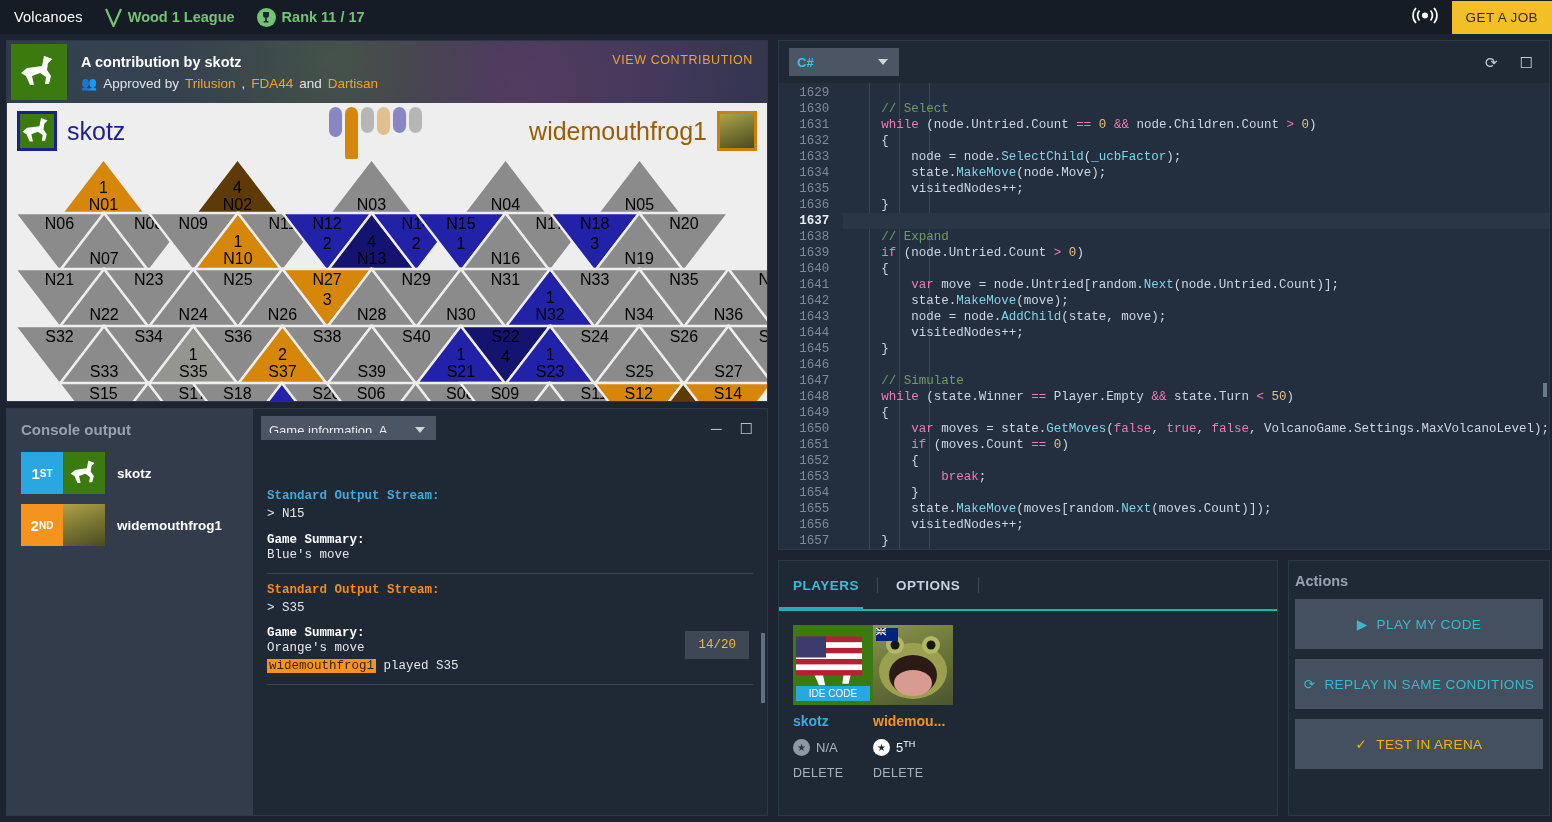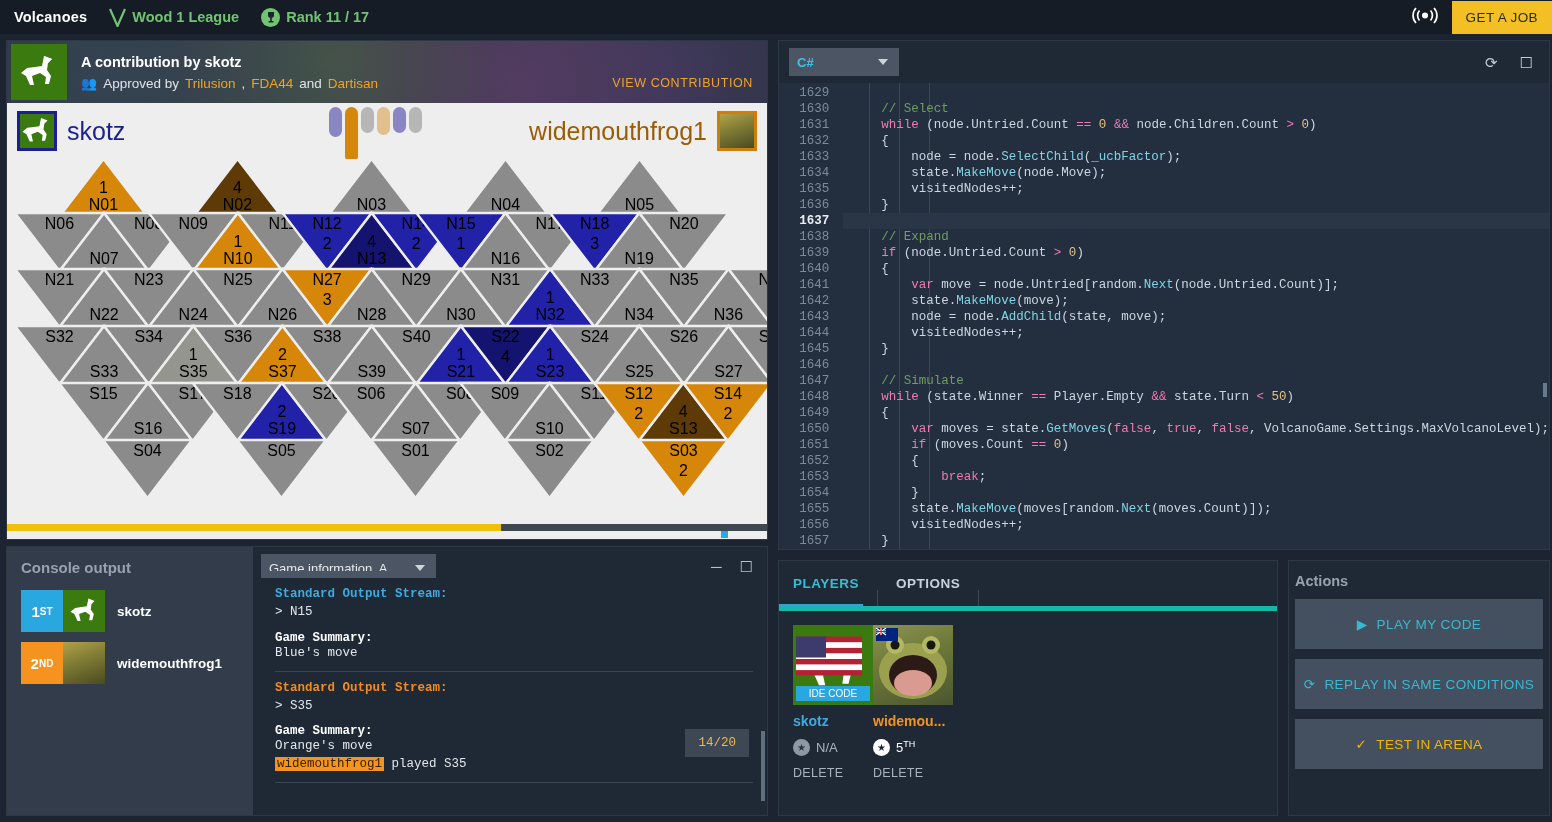--- a/index.html
+++ b/index.html
@@ -11,21 +11,21 @@
   }
 
   
   #topbar {
     height: 34px; width: 1552px;
     background: #151c26;
     display: flex; align-items: center;
     padding: 0 0 0 14px;
     position: relative;
   }
-  .tb-title { color: #fff; font-weight: bold; font-size: 14.5px; letter-spacing: .2px; }
+  .tb-title { color: #fff; font-weight: normal; font-size: 14.5px; letter-spacing: .2px; }
   .tb-group { display: flex; align-items: center; margin-left: 22px; gap: 6px; }
   .tb-green { color: #72c472; font-weight: bold; font-size: 14.5px; }
   .league-chevron { width: 17px; height: 19px; display:block; }
   .rank-badge {
     width: 19px; height: 19px; border-radius: 50%;
     background: #72c472; display: flex; align-items: center; justify-content: center;
   }
   .rank-badge svg { width: 10px; height: 12px; }
   #topbar-right { margin-left: auto; display: flex; align-items: center; gap: 14px; padding-right: 0; }
   .broadcast-icon { color: #fff; font-size: 16px; letter-spacing:-1px; }
@@ -35,21 +35,21 @@
     padding: 9px 14px; border: none; cursor: pointer;
   }
 
   
   #main { display: flex; width: 1552px; height: 788px; padding: 6px; gap: 10px; }
   #left-col { width: 762px; display: flex; flex-direction: column; gap: 6px; }
   #right-col { width: 772px; display: flex; flex-direction: column; gap: 10px; }
 
   
   #viewer {
-    height: 500px; background: #eeeeee; position: relative;
+    height: 362px; background: #eeeeee; position: relative;
     border: 1px solid #2d3845; overflow: hidden;
   }
   #contrib-banner {
     height: 62px; background: #2a3038; position: relative; overflow: hidden;
     display: flex; align-items: center;
   }
   #contrib-bg {
     position: absolute; inset: 0;
     background:
       radial-gradient(circle at 12% 60%, rgba(60,80,100,.55), transparent 40%),
@@ -62,21 +62,21 @@
   #contrib-logo {
     position: relative; width: 56px; height: 56px; margin: 3px 0 3px 4px;
     background: #3b7a0f; display:flex; align-items:center; justify-content:center; flex:0 0 auto;
   }
   #contrib-logo svg { width: 42px; height: 36px; }
   #contrib-text { position: relative; margin-left: 14px; }
   #contrib-line1 { color: #fff; font-weight: bold; font-size: 14.5px; }
   #contrib-line2 { color: #dfe3e8; font-size: 13.5px; margin-top: 6px; display: flex; align-items: center; gap: 6px; }
   .approver { color: #f0a423; }
   #view-contrib {
-    position: absolute; right: 14px; top: 35px;
+    position: absolute; right: 14px; top: 12px;
     color: #f0a423; font-size: 12.5px; letter-spacing: .6px; cursor: pointer;
   }
   .people-icon { font-size: 13px; color: #cfd4da; }
 
   #player-bar { height: 56px; position: relative; display:flex; align-items:center; background:#eeeeee; }
   .pb-avatar { width: 40px; height: 40px; flex:0 0 auto; }
   .pb-avatar.blue { border: 3px solid #1b1f8f; background: #3b7a0f; margin-left: 10px; }
   .pb-avatar.orange { border: 3px solid #cf7e07; margin-right: 10px; }
   .pb-avatar svg { width: 100%; height: 100%; display:block; }
   .pb-name { font-size: 25px; margin: 0 10px; }
@@ -115,22 +115,22 @@
     -webkit-appearance:none; appearance:none;
   }
   .sel-wrap { position: relative; }
   .sel-wrap::after {
     content:""; position:absolute; right:11px; top:11px;
     border-left:5px solid transparent; border-right:5px solid transparent;
     border-top:6px solid #cfd4da; pointer-events:none;
   }
   #console-tools { margin-left: auto; display:flex; gap: 18px; padding-right: 6px; color: #b6bec9; }
   .ctool { cursor:pointer; font-size: 15px; line-height: 1; }
-  #console-body { flex:1; padding: 6px 14px 0 22px; overflow: hidden; position: relative;
-    font-family: "Liberation Mono", monospace; font-size: 12.5px; }
+  #console-body { flex:1; padding: 6px 14px 0 14px; overflow: hidden; position: relative;
+    font-family: "Liberation Mono", monospace; font-size: 12.5px; margin-top: 40px; }
   .blk { padding-bottom: 8px; position: relative; }
   .blk + .blk { border-top: 1px solid #3b4654; padding-top: 9px; }
   .sos { font-weight: bold; margin-bottom: 3px; }
   .sos.blue { color: #3fa9e0; }
   .sos.orange { color: #f58a1f; }
   .line { color: #e3e7ec; line-height: 1.42; }
   .gs { color:#fff; font-weight: bold; margin-top: 9px; }
   .hl-blue { background: #29a7e0; color:#0e1b27; padding: 0 2px; }
   .hl-orange { background: #f5931e; color:#3a2200; padding: 0 2px; }
   #turn-badge {
@@ -163,21 +163,21 @@
   .k { color:#f07bb0; }
   .cm { color:#6f9e5f; }
   .ty { color:#7fd4e8; }
   .num { color:#e6c07b; }
   .op { color:#cdd6e2;margin-top:43px; }
   #code-vscroll { position:absolute; right:2px; top: 300px; width:4px; height: 14px; background:#6b7a8b; }
 
   
   #bottom-right { flex:1; display:flex; gap: 10px; }
   #players-panel { width: 500px; background:#1f2936; border:1px solid #2d3845; display:flex; flex-direction:column; }
-  #players-tabs { display:flex; align-items:flex-end; height: 50px; padding: 0 14px; border-bottom: 5px solid #14b8a6; }
+  #players-tabs { display:flex; align-items:center; height: 50px; padding: 0 14px; border-bottom: 2px solid #14b8a6; }
   .ptab { color:#c9d1da; font-size: 13.5px; font-weight:bold; letter-spacing:.5px; padding: 0 18px 0 0;
     height: 100%; display:flex; align-items:center; cursor:pointer; position: relative; }
   .ptab.active { color:#3bbcd4; }
   .ptab.active::after { content:""; position:absolute; left:-14px; right:14px; bottom:-1px; height:3px; background:#2da8c4; }
   .ptab-sep { width:1px; height:16px; background:#3c4854; margin-right: 18px; }
   #players-body { display:flex; padding: 14px 14px 0 14px; }
   .pcard { width: 80px; }
   .pav { width: 80px; height: 80px; position: relative; overflow:hidden; }
   .pav.green { background: #3b7a0f; display:flex; align-items:center; justify-content:center; }
   .pav.green svg { width: 66px; height: 56px; }

